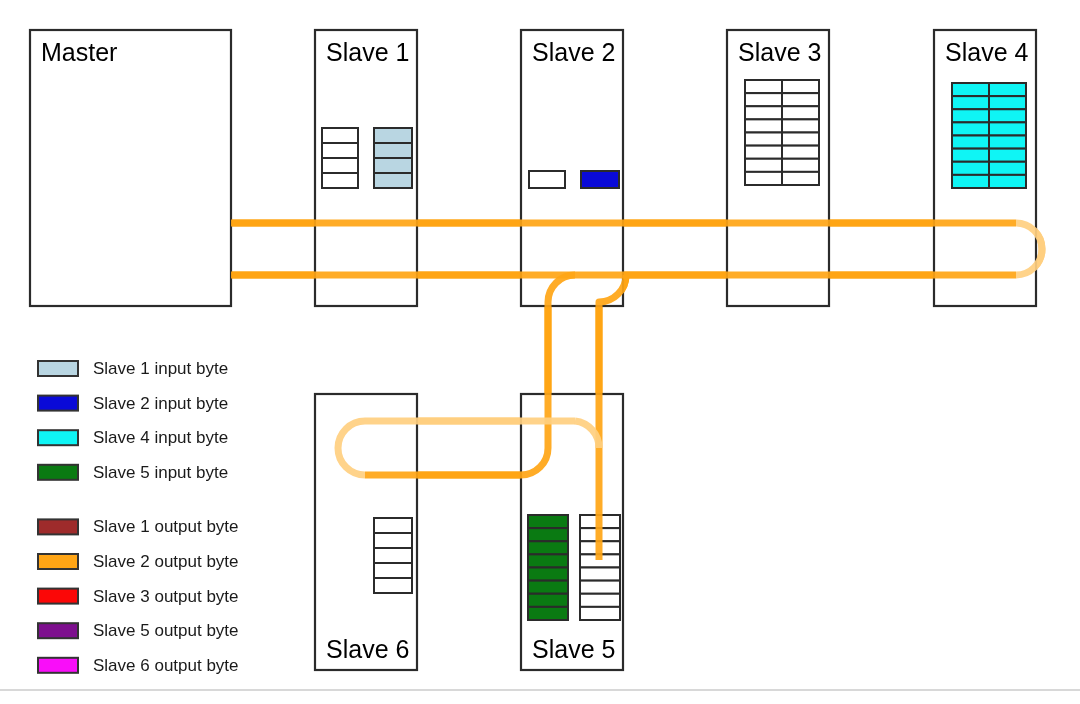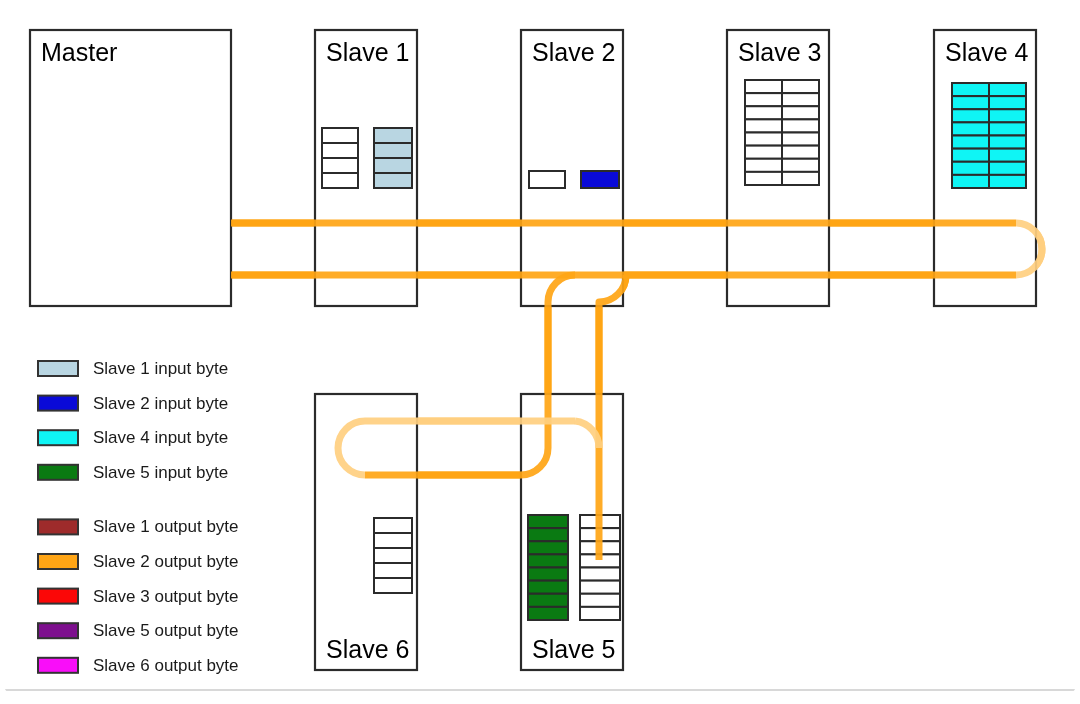--- a/index.html
+++ b/index.html
@@ -9,21 +9,20 @@
   }
   body {
     font-family: "Liberation Sans", sans-serif;
   }
   #canvas {
     position: relative;
     width: 1080px;
     height: 704px;
     background: #ffffff;
     overflow: hidden;
-    border-radius: 32px;
   }
   #diagram-svg {
     position: absolute;
     left: 0;
     top: 0;
     width: 1080px;
     height: 704px;
   }
   .node-title {
     font-family: "Liberation Sans", sans-serif;

